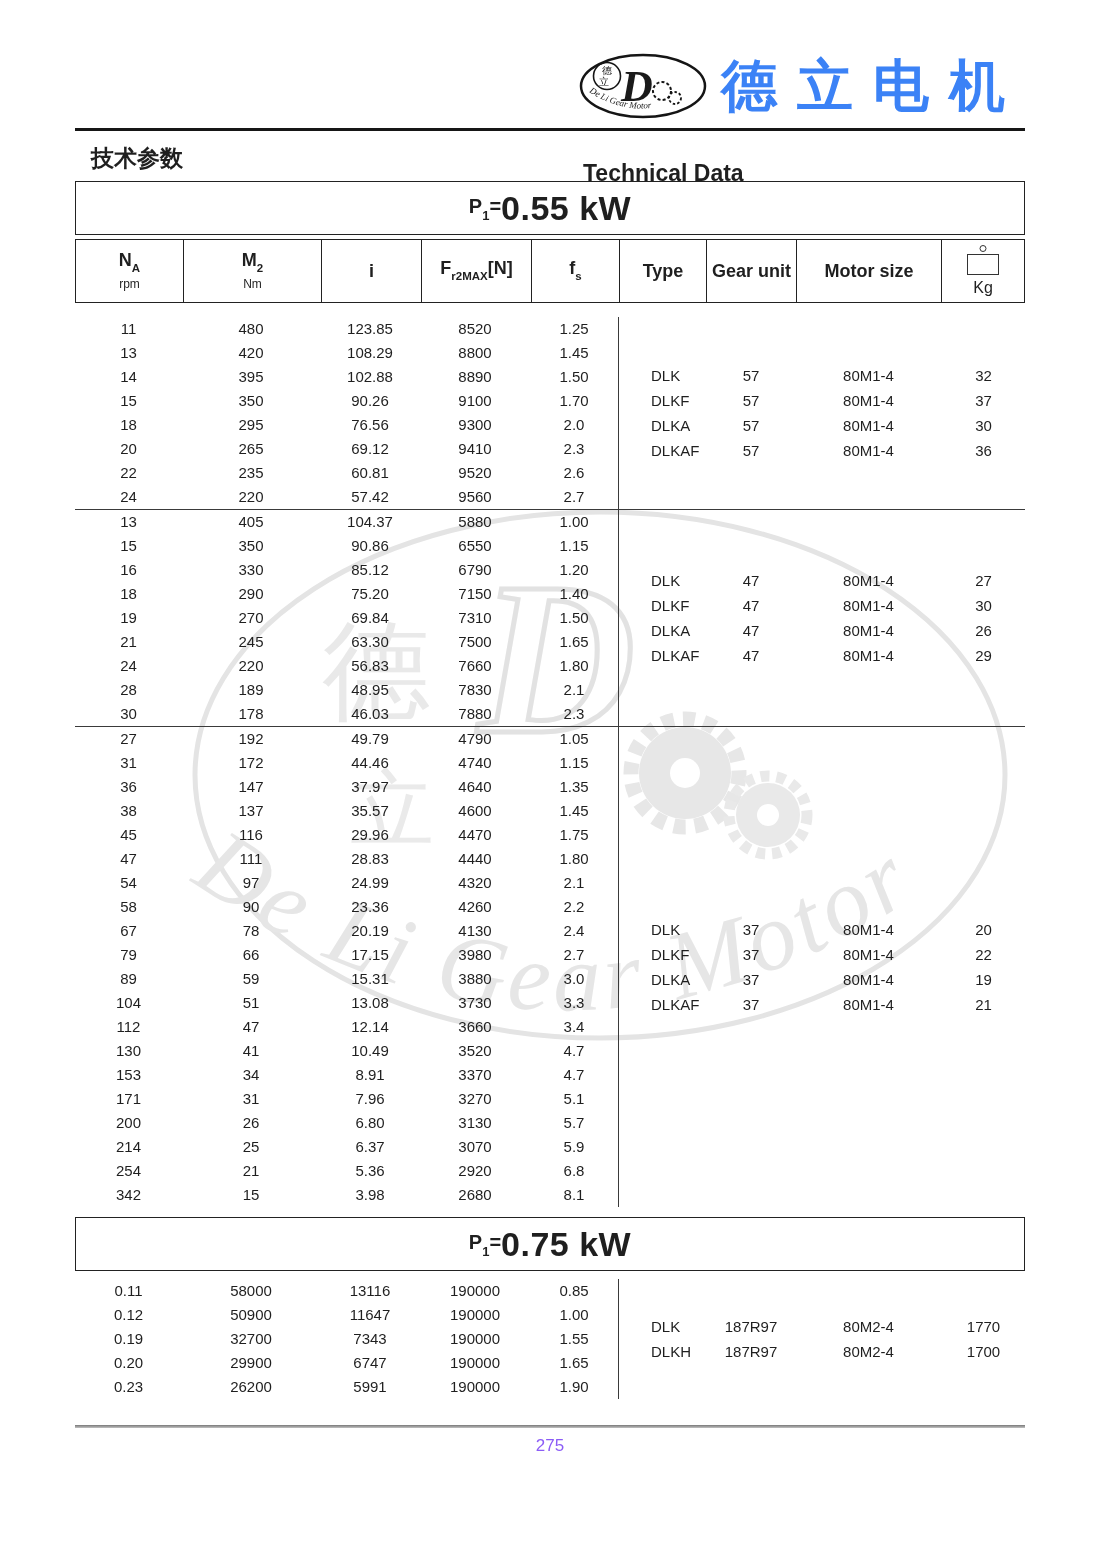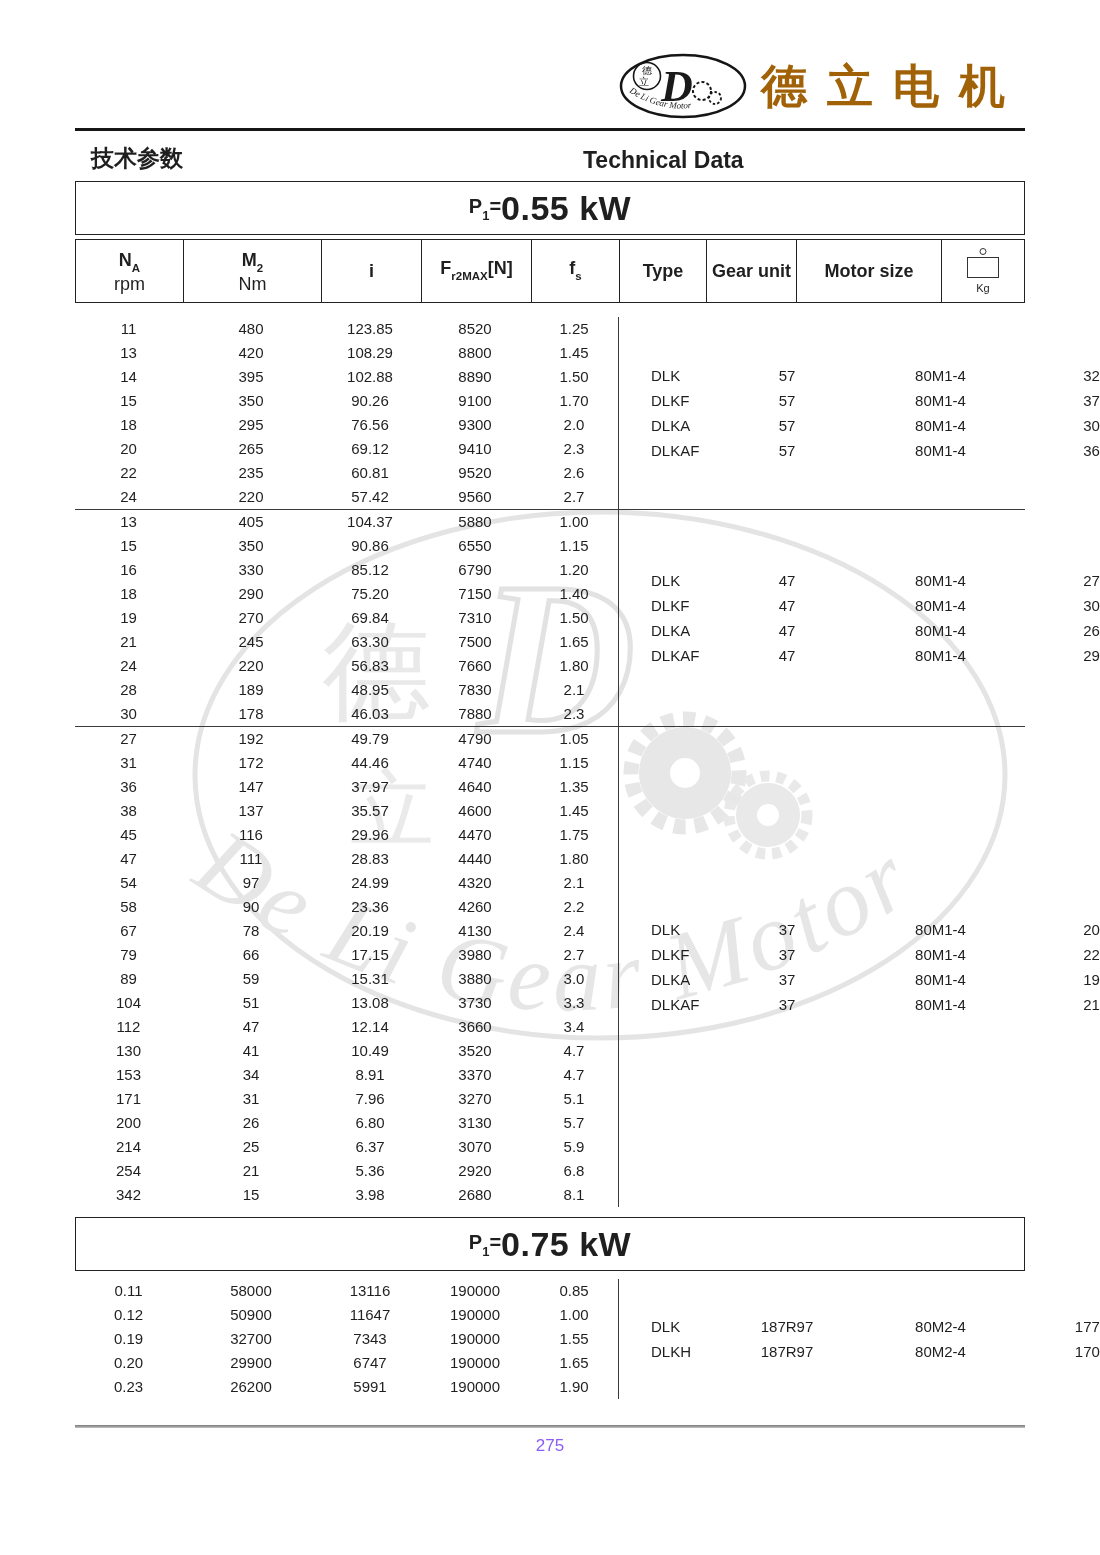--- a/index.html
+++ b/index.html
@@ -2,57 +2,57 @@
 <html><head>
 <meta charset="utf-8">
 <style>
   html,body{margin:0;padding:0;background:#fff;}
   .page{position:relative;width:1100px;height:1555px;background:#ffffff;overflow:hidden;
         font-family:"Liberation Sans", sans-serif;color:#1f1f1f;}
   .watermark{position:absolute;left:100px;top:480px;z-index:0;}
   .content{position:relative;z-index:1;width:950px;margin:0 auto;padding-top:50px;}
 
   .brand-row{height:74px;display:flex;justify-content:flex-end;align-items:center;gap:12px;}
-  .brand-name{font-size:46px;font-weight:bold;letter-spacing:20px;
-              font-family:"Liberation Serif", serif;color:#a16207;white-space:nowrap;}
+  .brand-name{font-size:56px;font-weight:bold;letter-spacing:20px;
+              font-family:"Liberation Serif", serif;color:#3b82f6;white-space:nowrap;}
   .top-rule{height:3px;background:#161616;margin-top:4px;}
 
   .titles-row{position:relative;height:36px;margin-top:9px;}
   .title-cn{position:absolute;left:16px;top:3px;font-size:23px;font-weight:bold;}
-  .title-en{position:absolute;left:508px;top:7px;font-size:23px;font-weight:bold;}
+  .title-en{position:absolute;left:508px;top:20px;font-size:23px;font-weight:bold;}
 
   .power-bar{margin-top:5px;height:52px;border:1.4px solid #222;
              display:flex;align-items:center;justify-content:center;background:transparent;}
   .power-bar.second{margin-top:10px;}
   .p-pre{font-size:20px;font-weight:bold;}
   .p-pre sub{font-size:13px;font-weight:bold;position:relative;top:2px;}
   .p-val{font-size:34px;font-weight:800;letter-spacing:0.5px;}
 
   .thead{margin-top:4px;height:62px;border:1.6px solid #222;display:grid;
          grid-template-columns:107px 138px 100px 110px 88px 87px 90px 145px 83px;}
   .hcell{border-left:1px solid #222;display:flex;flex-direction:column;
          align-items:center;justify-content:center;gap:1px;}
   .hcell:first-child{border-left:none;}
   .h-main{font-size:18px;font-weight:bold;line-height:20px;}
   .h-main sub{font-size:11.5px;position:relative;top:2px;}
-  .h-unit{font-size:18px;line-height:15px;min-height:0;}
+  .h-unit{font-size:12px;line-height:15px;min-height:0;}
   .weight-icon{width:30px;height:19px;border:1.6px solid #333;position:relative;margin-top:9px;}
   .weight-icon::before{content:'';position:absolute;top:-10px;left:50%;transform:translateX(-50%);
          width:5px;height:5px;border:1.5px solid #333;border-radius:50%;}
-  .h-kg{font-size:11px;margin-top:3px;}
+  .h-kg{font-size:16px;margin-top:3px;}
 
   .tbody{margin-top:14px;}
   .tbody.second{margin-top:8px;}
   .block{display:flex;}
   .block + .block{border-top:1.2px solid #3a3a3a;}
   .bleft{width:543px;border-right:1.2px solid #3a3a3a;}
   .drow{display:grid;grid-template-columns:107px 138px 100px 110px 88px;height:24px;line-height:24px;}
   .drow div{text-align:center;font-size:15px;}
   .bright{width:407px;display:flex;flex-direction:column;justify-content:center;}
-  .vrow{display:grid;grid-template-columns:87px 90px 145px 85px;height:25px;line-height:25px;gap:36px;}
+  .vrow{display:grid;grid-template-columns:87px 90px 145px 85px;height:25px;line-height:25px;}
   .vrow div{text-align:center;font-size:15px;}
   .vrow div:first-child{text-align:left;padding-left:32px;}
 
   .footer-rule{margin-top:26px;height:3px;background:linear-gradient(#787878,#c2c2c2);}
   .page-number{margin-top:8px;text-align:center;font-size:17px;color:#8b5cf6;}
 </style>
 </head>
 <body>
 
 <div class="page">

